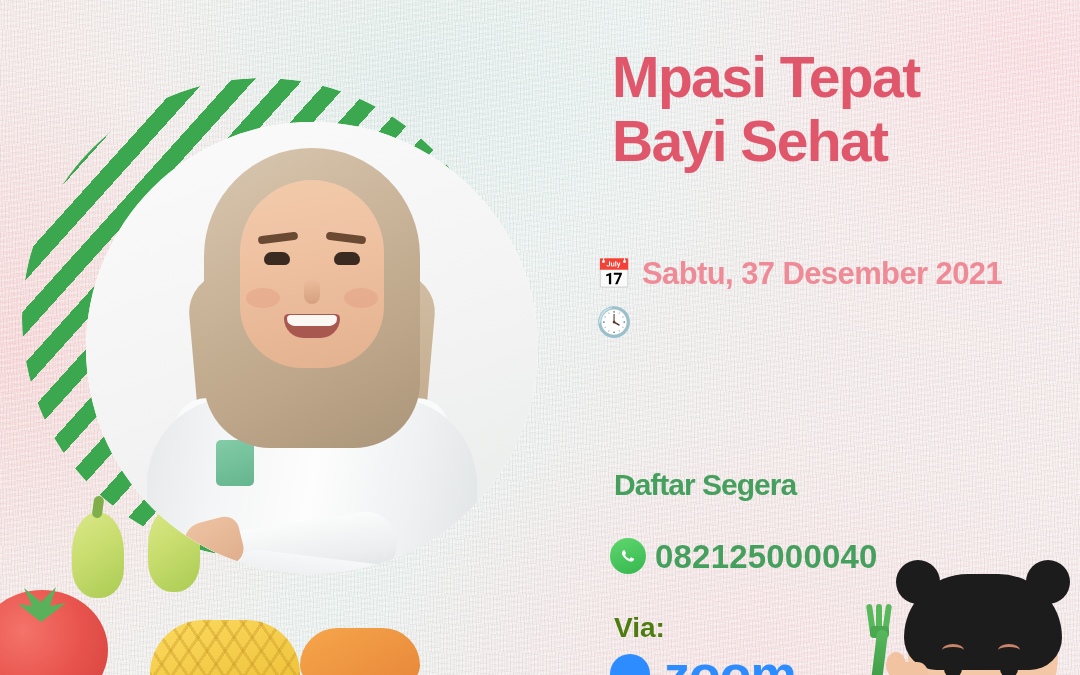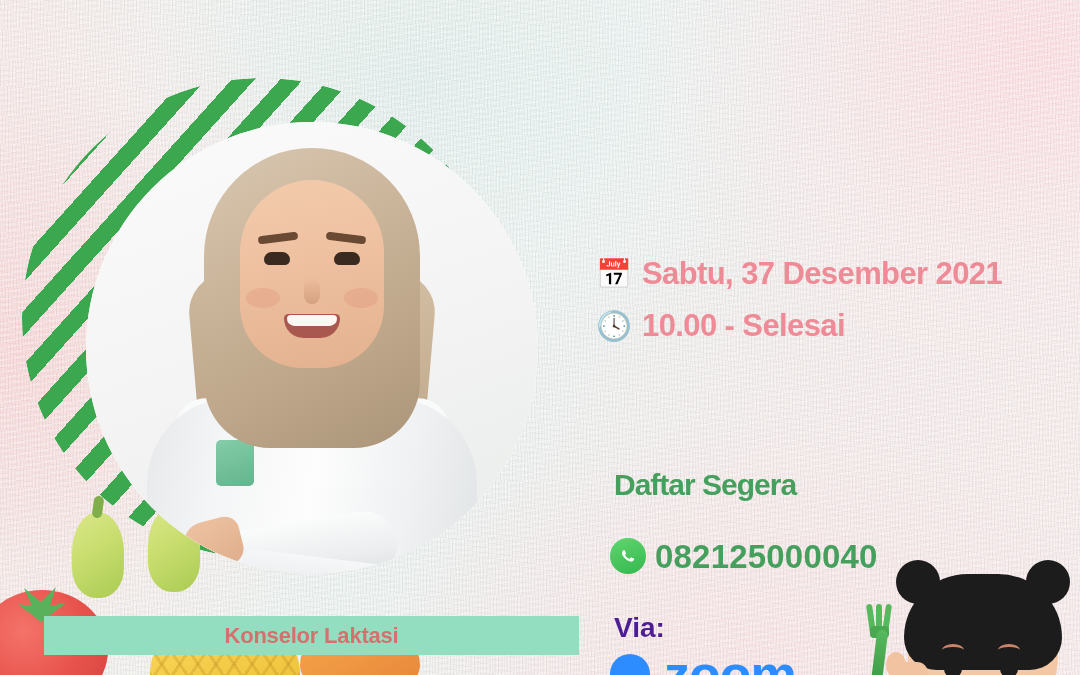--- a/index.html
+++ b/index.html
@@ -318,21 +318,21 @@
   }
   .wa-num {
     color: #45a05e;
     font-size: 33px;
     font-weight: bold;
     letter-spacing: 0.2px;
   }
   .via {
     position: absolute;
     left: 18px; top: 612px;
-    color: #4c1d95;
+    color: #4d7c0f;
     font-size: 28px;
     font-weight: bold;
   }
   .zoom-row {
     position: absolute;
     left: 14px; top: 648px;
     display: flex; align-items: center; gap: 14px;
   }
   .zoom-dot {
     width: 40px; height: 40px; border-radius: 50%;
@@ -439,35 +439,35 @@
       <div class="mouth">
         <div class="teeth"></div>
       </div>
       <div class="arm a1"></div>
       <div class="arm a2"></div>
       <div class="hand"></div>
 
     </div>
   </div>
 
-  <div class="role-banner">
-    <span>Konselor Laktasi</span>
-  </div>
 
   <div class="right-col">
 
+    <div class="title">
+      <div>Mpasi Tepat</div>
+      <div>Bayi Sehat</div>
+    </div>
 
     <div class="meta-row row-date">
       <span class="ico">📅</span>
       <span class="txt">Sabtu, 37 Desember 2021</span>
     </div>
 
     <div class="meta-row row-time">
       <span class="ico">🕓</span>
-      <span class="txt">10.00 - Selesai</span>
     </div>
 
 
     <div class="daftar">Daftar Segera</div>
 
     <div class="wa-row">
       <span class="wa-icon">
         <svg width="24" height="24" viewBox="0 0 24 24" aria-hidden="true">
           <path fill="#ffffff" d="M17.5 14.4c-.3-.15-1.77-.87-2.04-.97-.27-.1-.47-.15-.67.15-.2.3-.77.97-.95 1.17-.17.2-.35.22-.65.07-.3-.15-1.27-.47-2.41-1.49-.89-.79-1.49-1.78-1.67-2.08-.17-.3-.02-.46.13-.61.14-.14.3-.35.45-.52.15-.17.2-.3.3-.5.1-.2.05-.37-.02-.52-.08-.15-.67-1.62-.92-2.22-.24-.58-.49-.5-.67-.51h-.57c-.2 0-.52.07-.79.37-.27.3-1.04 1.02-1.04 2.48s1.07 2.88 1.22 3.08c.15.2 2.1 3.2 5.08 4.49.71.3 1.26.49 1.69.63.71.22 1.36.19 1.87.12.57-.09 1.77-.72 2.02-1.42.25-.7.25-1.3.17-1.42-.07-.13-.27-.2-.57-.35z"></path>
           <path fill="#ffffff" d="M12.02 3.2c-4.85 0-8.79 3.93-8.79 8.78 0 1.55.41 3.06 1.18 4.39L3.2 20.8l4.55-1.19a8.77 8.77 0 0 0 4.27 1.09h.01c4.84 0 8.78-3.94 8.78-8.79a8.73 8.73 0 0 0-2.57-6.21 8.73 8.73 0 0 0-6.22-2.5zm0 16.07h-.01a7.3 7.3 0 0 1-3.71-1.02l-.27-.16-2.7.71.72-2.63-.17-.27a7.26 7.26 0 0 1-1.12-3.9 7.3 7.3 0 0 1 7.26-7.29c1.95 0 3.78.76 5.15 2.14a7.24 7.24 0 0 1 2.13 5.16 7.3 7.3 0 0 1-7.28 7.26z" opacity="0"></path>

